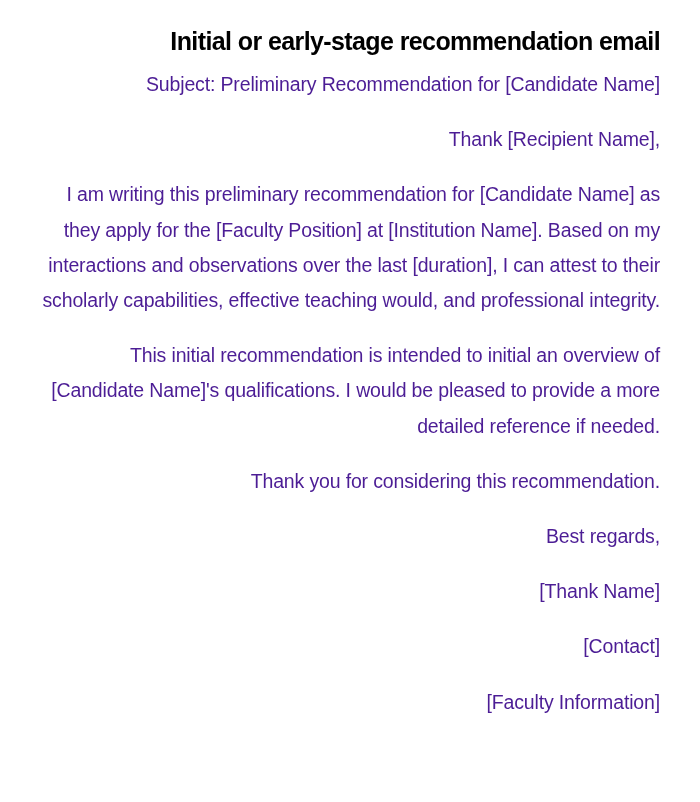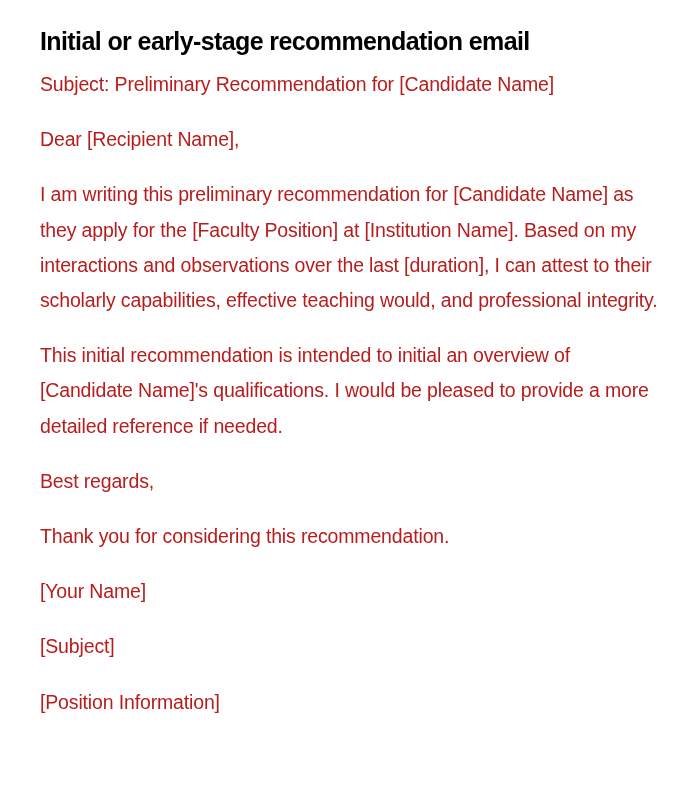--- a/index.html
+++ b/index.html
@@ -12,44 +12,45 @@
       height: 802px;
       overflow: hidden;
       font-family: "Liberation Sans", sans-serif;
       color: #111111;
     }
     .page {
       position: relative;
       padding: 24px 40px 0 40px;
       box-sizing: border-box;
       width: 700px;
+      text-align: right;
     }
     .title {
       font-size: 25px;
       font-weight: bold;
       letter-spacing: -0.6px;
       line-height: 34px;
       margin: 0 0 9px 0;
       color: #000000;
     }
     .para {
       font-size: 19.5px;
       line-height: 35.2px;
       margin: 0 0 20px 0;
       letter-spacing: -0.15px;
-      color: #b91c1c;
+      color: #4c1d95;
     }
   </style>
 </head>
 <body>
 
 <div class="page">
   <h1 class="title">Initial or early-stage recommendation email</h1>
   <p class="para">Subject: Preliminary Recommendation for [Candidate Name]</p>
-  <p class="para">Dear [Recipient Name],</p>
+  <p class="para">Thank [Recipient Name],</p>
   <p class="para">I am writing this preliminary recommendation for [Candidate Name] as they apply for the [Faculty Position] at [Institution Name]. Based on my interactions and observations over the last [duration], I can attest to their scholarly capabilities, effective teaching would, and professional integrity.</p>
   <p class="para">This initial recommendation is intended to initial an overview of [Candidate Name]'s qualifications. I would be pleased to provide a more detailed reference if needed.</p>
+  <p class="para">Thank you for considering this recommendation.</p>
   <p class="para">Best regards,</p>
-  <p class="para">Thank you for considering this recommendation.</p>
-  <p class="para">[Your Name]</p>
-  <p class="para">[Subject]</p>
-  <p class="para">[Position Information]</p>
+  <p class="para">[Thank Name]</p>
+  <p class="para">[Contact]</p>
+  <p class="para">[Faculty Information]</p>
 </div>
 
 </body></html>

